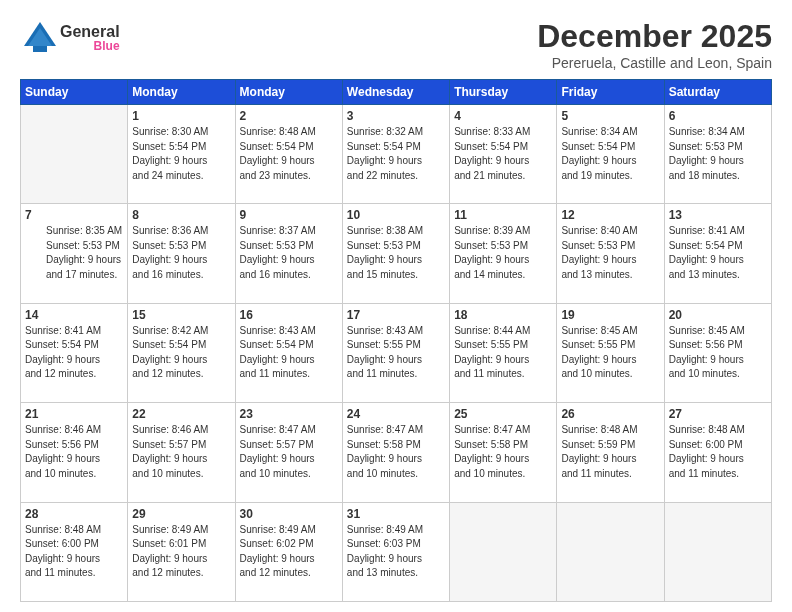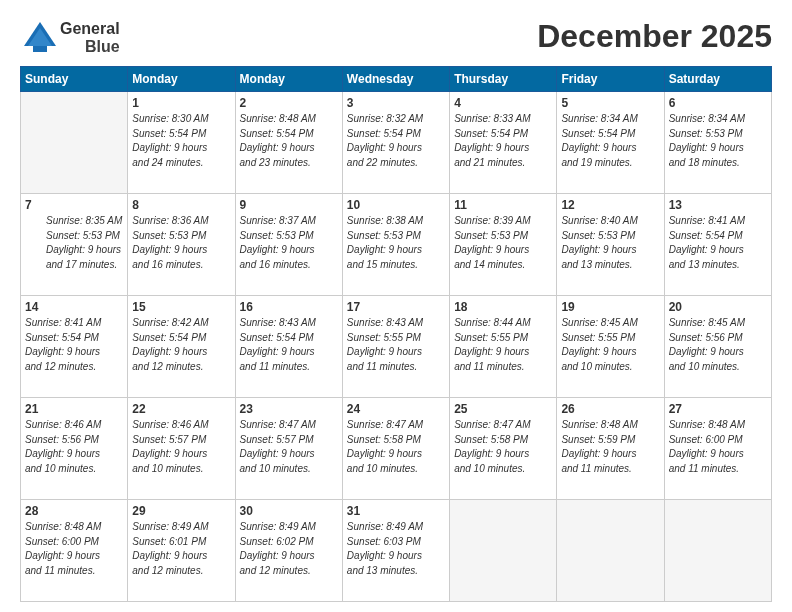--- a/index.html
+++ b/index.html
@@ -35,21 +35,21 @@
       font-size: 14px;
       color: #555;
     }
     .calendar {
       flex: 1;
       border-collapse: collapse;
       width: 100%;
       table-layout: fixed;
     }
     .calendar thead tr th {
-      background-color: #0369a1;
+      background-color: #1d4ed8;
       color: #fff;
       font-size: 12px;
       font-weight: bold;
       padding: 5px 4px;
       text-align: left;
       border: 1px solid #1a5a9a;
     }
     .calendar tbody tr td {
       border: 1px solid #ccc;
       vertical-align: top;
@@ -64,21 +64,20 @@
     .day-num {
       font-weight: bold;
       font-size: 12px;
       display: block;
       margin-bottom: 2px;
     }
     .day-info {
       font-size: 10px;
       line-height: 1.45;
       color: #333;
-      font-style: italic;
     }
     .logo-wrapper {
       display: flex;
       align-items: center;
       text-align: right;
     }
     .logo-svg {
       width: 40px;
       height: 40px;
     }
@@ -86,43 +85,44 @@
       display: flex;
       flex-direction: column;
       line-height: 1.1;
     }
     .logo-label .general {
       font-size: 16px;
       font-weight: bold;
       color: #333;
     }
     .logo-label .blue {
-      font-size: 16px;
-      font-weight: bold;
-      color: #404040;
+      font-size: 12px;
+      font-weight: bold;
+      color: #ec4899;
     }
   </style>
 </head>
 <body>
 
 <div class="page">
   <div class="header">
     <div class="logo-wrapper">
       <svg class="logo-svg" viewBox="0 0 40 40">
         <polygon points="20,4 36,28 4,28" fill="#1a6eb5"></polygon>
         <polygon points="20,10 32,28 8,28" fill="#4a9de0" opacity="0.5"></polygon>
         <rect x="13" y="28" width="14" height="6" fill="#1a6eb5"></rect>
       </svg>
       <div class="logo-label">
         <span class="general">General</span>
         <span class="blue">Blue</span>
       </div>
     </div>
     <div class="title-block">
       <div class="month-title">December 2025</div>
+      <div class="subtitle">Pereruela, Castille and Leon, Spain</div>
     </div>
   </div>
 
   <table class="calendar">
     <thead>
       <tr>
       <th>Sunday</th>
           <th>Monday</th>
           <th>Monday</th>
           <th>Wednesday</th>

